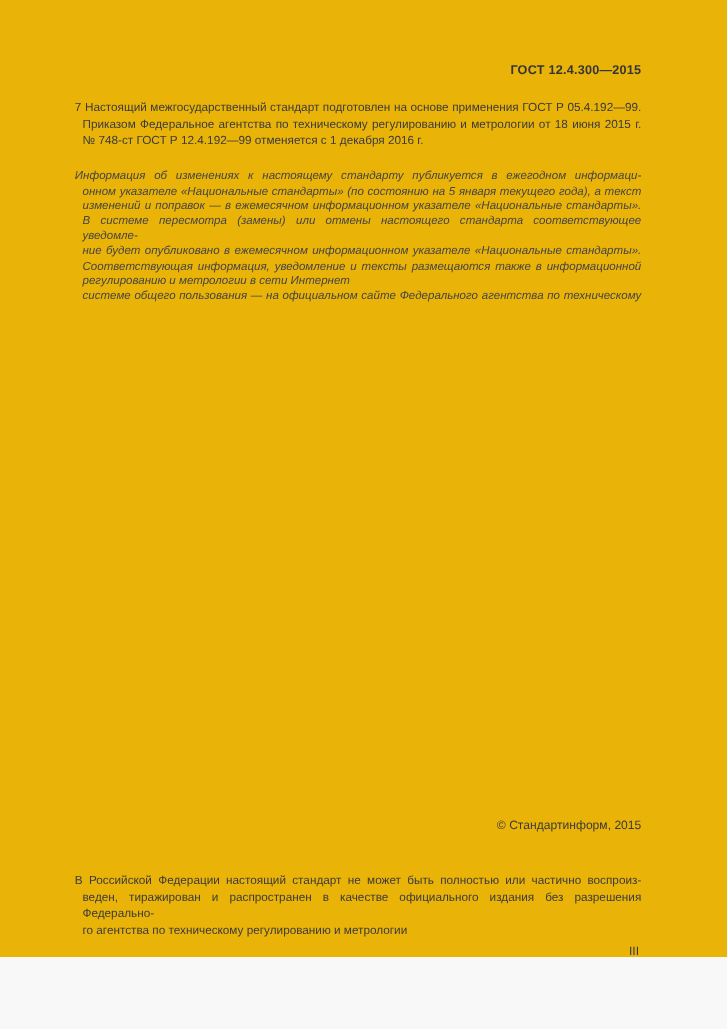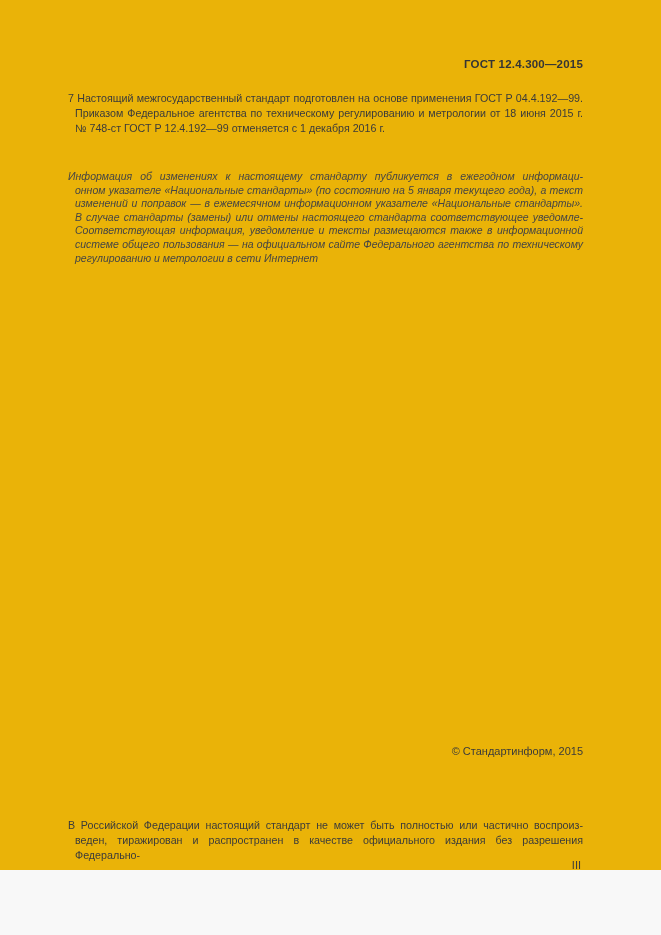--- a/index.html
+++ b/index.html
@@ -30,38 +30,37 @@
     position: absolute;
     left: 39px;
     width: 544px;
   }
   .para-preparation {
     top: 91px;
     font-size: 10.7px;
     line-height: 15px;
   }
   .para-notice {
-    top: 170px;
+    top: 154px;
     font-style: italic;
     font-size: 10.5px;
     line-height: 13.6px;
     color: #454545;
   }
   .copyright {
     position: absolute;
     top: 744px;
     right: 78px;
     font-size: 11px;
     line-height: 15px;
   }
   .para-repro {
     top: 794px;
     font-size: 10.7px;
     line-height: 15px;
-    margin-top: 24px;
   }
   .page-number {
     position: absolute;
     top: 858px;
     right: 80px;
     font-size: 11px;
     line-height: 15px;
   }
   .tline {
     text-align: justify;
@@ -76,37 +75,39 @@
   }
 </style>
 </head>
 <body>
 
 <div class="page">
 
   <div class="doc-header">ГОСТ 12.4.300—2015</div>
 
   <div class="jpara para-preparation">
-      <div class="tline first">7 Настоящий межгосударственный стандарт подготовлен на основе применения ГОСТ Р 04.4.192—99.</div>
+      <div class="tline first">7 Настоящий межгосударственный стандарт подготовлен на основе применения ГОСТ Р 05.4.192—99.</div>
       <div class="tline">Приказом Федеральное агентства по техническому регулированию и метрологии от 18 июня 2015 г.</div>
       <div class="tline last">№ 748-ст ГОСТ Р 12.4.192—99 отменяется с 1 декабря 2016 г.</div>
     </div>
 
   <div class="jpara para-notice">
       <div class="tline first">Информация об изменениях к настоящему стандарту публикуется в ежегодном информаци-</div>
       <div class="tline">онном указателе «Национальные стандарты» (по состоянию на 5 января текущего года), а текст</div>
       <div class="tline">изменений и поправок — в ежемесячном информационном указателе «Национальные стандарты».</div>
-      <div class="tline">В случае стандарты (замены) или отмены настоящего стандарта соответствующее уведомле-</div>
+      <div class="tline">В системе пересмотра (замены) или отмены настоящего стандарта соответствующее уведомле-</div>
+      <div class="tline">ние будет опубликовано в ежемесячном информационном указателе «Национальные стандарты».</div>
       <div class="tline">Соответствующая информация, уведомление и тексты размещаются также в информационной</div>
+      <div class="tline last">регулированию и метрологии в сети Интернет</div>
       <div class="tline">системе общего пользования — на официальном сайте Федерального агентства по техническому</div>
-      <div class="tline last">регулированию и метрологии в сети Интернет</div>
     </div>
 
   <div class="copyright">© Стандартинформ, 2015</div>
 
   <div class="jpara para-repro">
       <div class="tline first">В Российской Федерации настоящий стандарт не может быть полностью или частично воспроиз-</div>
       <div class="tline">веден, тиражирован и распространен в качестве официального издания без разрешения Федерально-</div>
+      <div class="tline last">го агентства по техническому регулированию и метрологии</div>
     </div>
 
   <div class="page-number">III</div>
 
 </div>
 
 </body></html>

